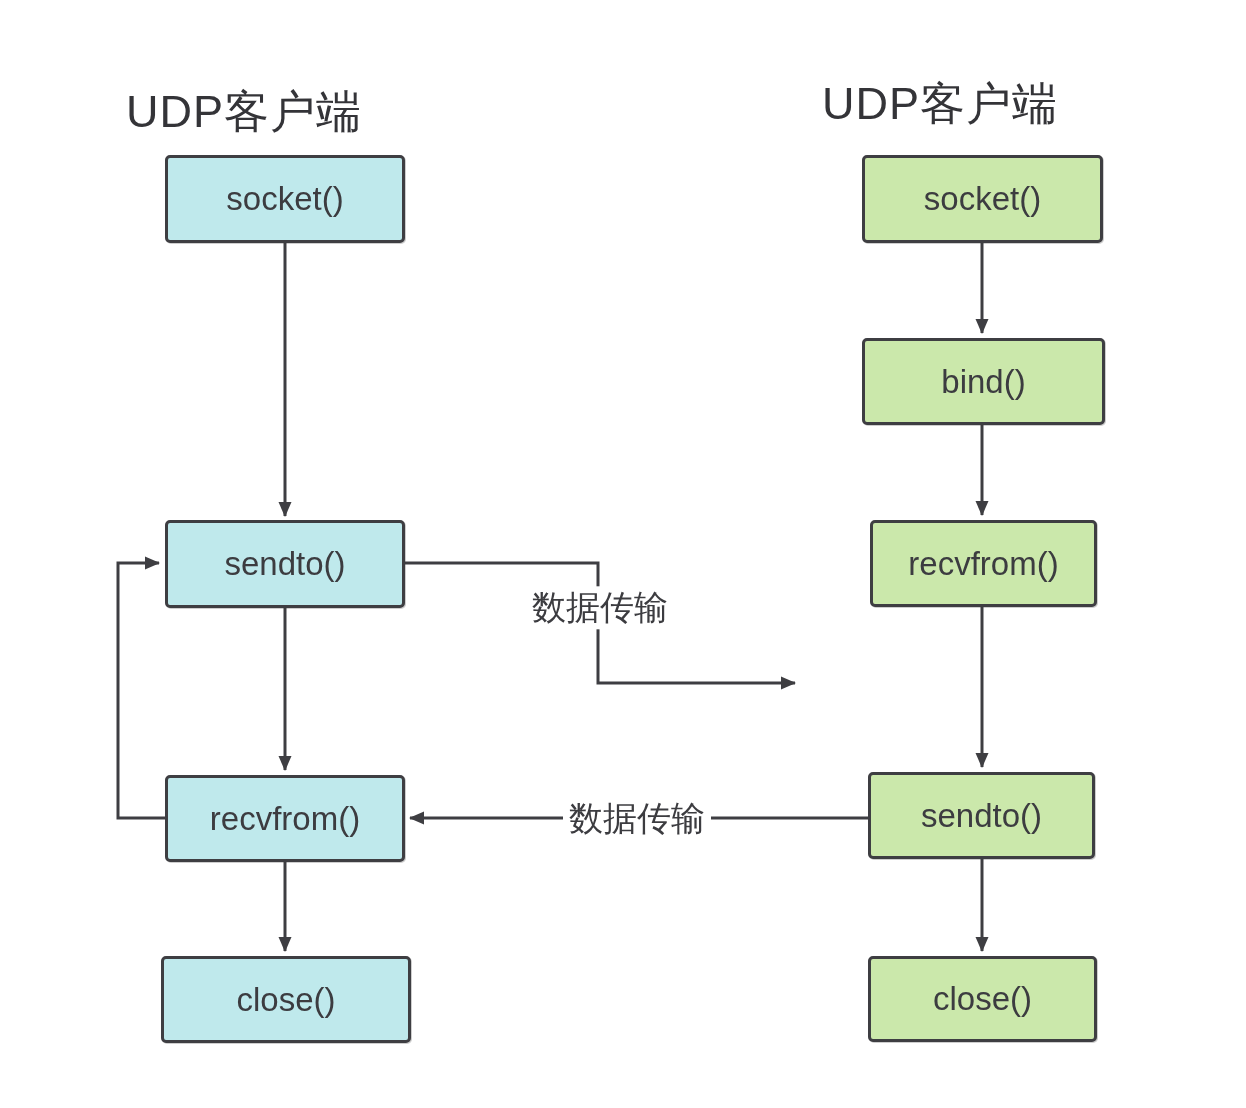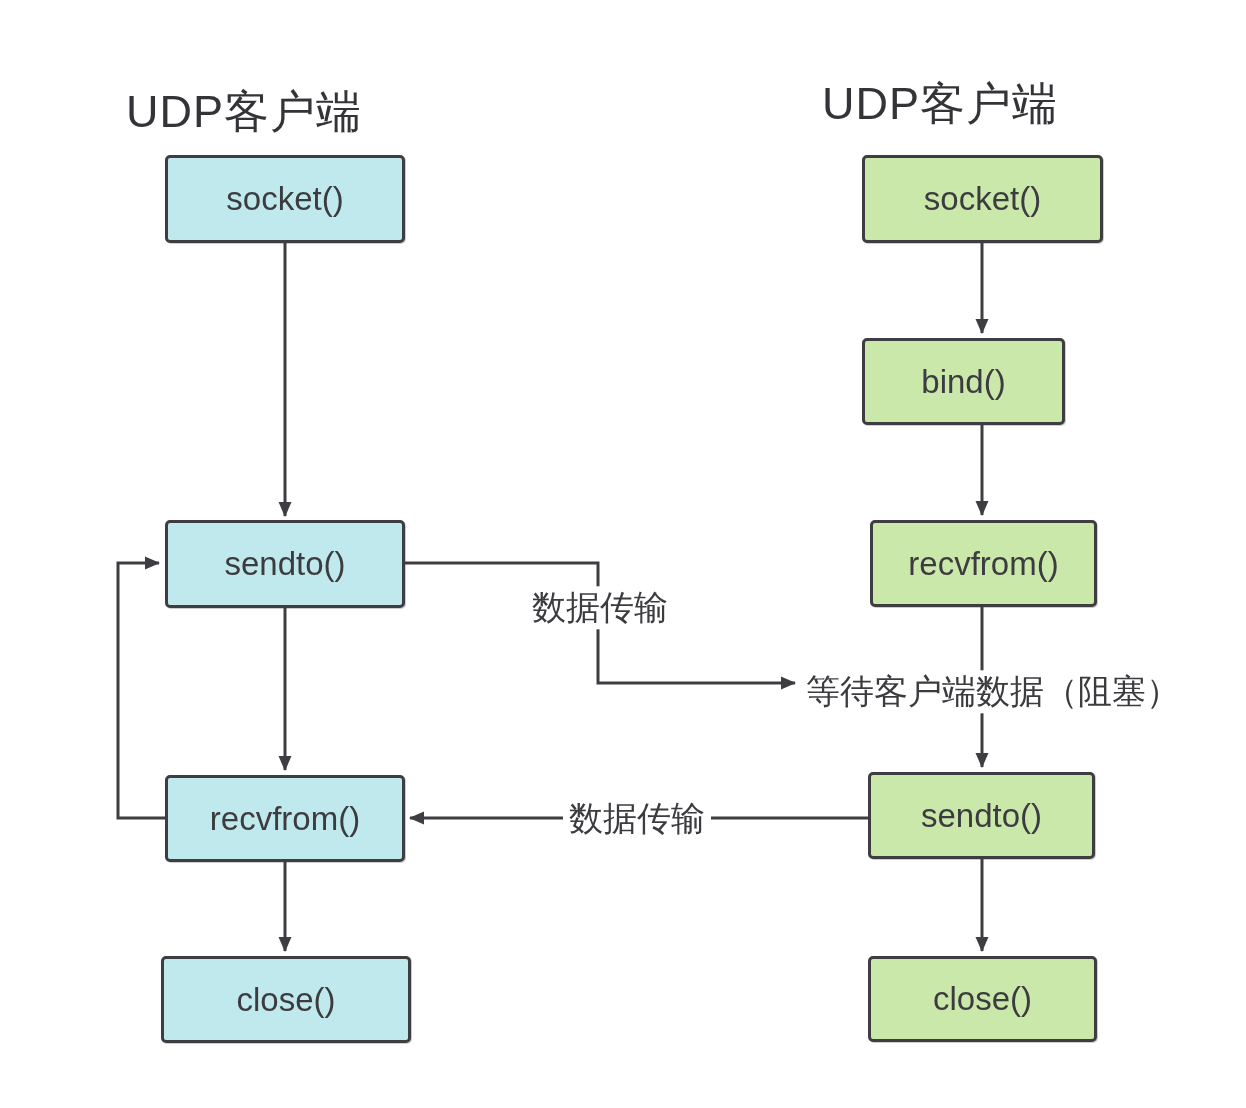--- a/index.html
+++ b/index.html
@@ -56,21 +56,21 @@
     border:3px solid var(--client-border);
     box-shadow:1px 1px 0 rgba(60,60,60,0.25);
   }
   .node.client{background:var(--client-fill);border-color:var(--client-border);}
   .node.server{background:var(--server-fill);border-color:var(--server-border);}
   .n-c-socket  {left:165px;top:155px;width:240px;height:88px;}
   .n-c-sendto  {left:165px;top:520px;width:240px;height:88px;}
   .n-c-recvfrom{left:165px;top:775px;width:240px;height:87px;}
   .n-c-close   {left:161px;top:956px;width:250px;height:87px;}
   .n-s-socket  {left:862px;top:155px;width:241px;height:88px;}
-  .n-s-bind    {left:862px;top:338px;width:203px;height:87px;}
+  .n-s-bind    {left:862px;top:338px;width:243px;height:87px;}
   .n-s-recvfrom{left:870px;top:520px;width:227px;height:87px;}
   .n-s-sendto  {left:868px;top:772px;width:227px;height:87px;}
   .n-s-close   {left:868px;top:956px;width:229px;height:86px;}
   .edge-label{
     position:absolute;
     font-size:34px;
     color:var(--text);
     background:var(--background);
     padding:3px 6px;
     white-space:nowrap;
@@ -112,16 +112,15 @@
   <div class="node client n-c-recvfrom">recvfrom()</div>
   <div class="node client n-c-close">close()</div>
 
   <div class="node server n-s-socket">socket()</div>
   <div class="node server n-s-bind">bind()</div>
   <div class="node server n-s-recvfrom">recvfrom()</div>
   <div class="node server n-s-sendto">sendto()</div>
   <div class="node server n-s-close">close()</div>
 
   <div class="edge-label lbl-transfer-top">数据传输</div>
-  <div class="edge-label lbl-wait">等待客户端数据（阻塞）</div>
   <div class="edge-label lbl-transfer-bottom">数据传输</div>
 
 </div>
 
 </body></html>

